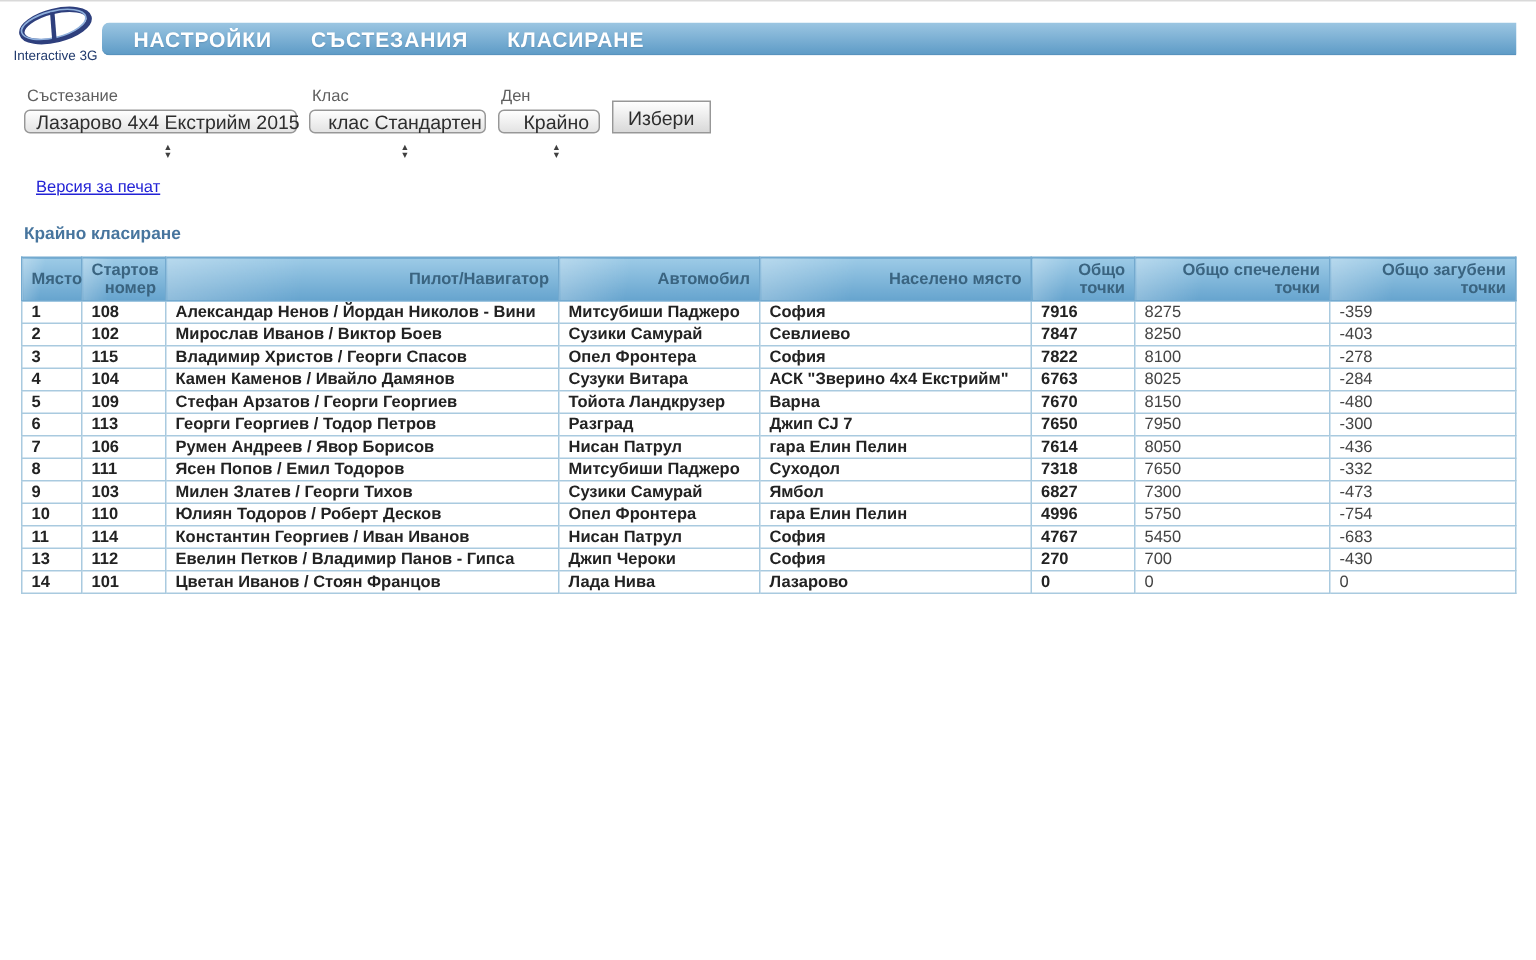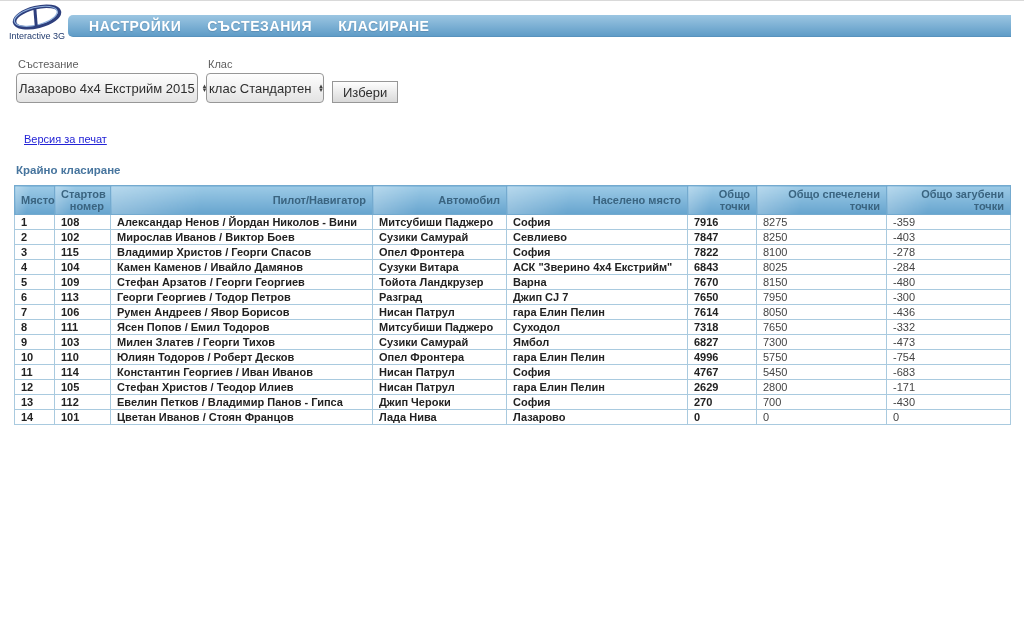--- a/index.html
+++ b/index.html
@@ -26,24 +26,24 @@
   }
   .nav-item{
     color:#ffffff;font-weight:bold;font-size:14px;letter-spacing:.6px;
     padding:0 13px;cursor:pointer;text-decoration:none;white-space:nowrap;
     text-shadow:0 1px 1px rgba(60,100,140,.35);
   }
   .filters{margin:18px 0 0 16px;display:flex;align-items:flex-end;gap:8px;}
   .filter-group{display:flex;flex-direction:column;}
   .filter-label{font-size:11px;color:#5f5f5f;margin:0 0 3px 2px;}
   .select{
-    height:30px;border:1px solid #979797;border-radius:4px;
+    height:16px;border:1px solid #979797;border-radius:4px;
     background:linear-gradient(#fefefe,#e3e3e3);
-    display:inline-flex;align-items:center;padding:0 6px 0 2px;
-    font-size:13px;color:#2e2e2e;gap:8px;cursor:default;
+    display:inline-flex;align-items:center;padding:0 6px 0 16px;
+    font-size:13px;color:#2e2e2e;gap:8px;cursor:default;flex-direction:column;
   }
   .select-value{flex:1;white-space:nowrap;}
   .sel-competition{width:182px;}
   .sel-class{width:118px;}
   .spin{display:flex;flex-direction:column;align-items:center;font-size:7px;line-height:4.5px;color:#3f3f3f;}
   .btn{
     height:22px;border:1px solid #979797;border-radius:0;
     background:linear-gradient(#fefefe,#d9d9d9);
     font-size:13px;color:#2e2e2e;padding:0 10px;cursor:pointer;
     font-family:"Liberation Sans","DejaVu Sans",sans-serif;
@@ -100,20 +100,30 @@
       <span class="spin">
           <span>▴</span>
           <span>▾</span>
         </span>
     </div>
   </div>
   <div class="filter-group">
     <label class="filter-label">Клас</label>
     <div class="select sel-class" role="combobox">
       <span class="select-value">клас Стандартен</span>
+      <span class="spin">
+          <span>▴</span>
+          <span>▾</span>
+        </span>
+    </div>
+  </div>
+  <div class="filter-group">
+    <label class="filter-label">Ден</label>
+    <div class="select" role="combobox">
+      <span class="select-value">Крайно</span>
       <span class="spin">
           <span>▴</span>
           <span>▾</span>
         </span>
     </div>
   </div>
   <button class="btn">Избери</button>
 </div>
 
 <a class="print-link">Версия за печат</a>
@@ -173,21 +183,21 @@
         <td class="bold">7822</td>
         <td class="dim">8100</td>
         <td class="dim">-278</td>
       </tr>
       <tr>
         <td class="bold">4</td>
         <td class="bold">104</td>
         <td class="bold">Камен Каменов / Ивайло Дамянов</td>
         <td class="bold">Сузуки Витара</td>
         <td class="bold">АСК "Зверино 4x4 Екстрийм"</td>
-        <td class="bold">6843</td>
+        <td class="bold">6763</td>
         <td class="dim">8025</td>
         <td class="dim">-284</td>
       </tr>
       <tr>
         <td class="bold">5</td>
         <td class="bold">109</td>
         <td class="bold">Стефан Арзатов / Георги Георгиев</td>
         <td class="bold">Тойота Ландкрузер</td>
         <td class="bold">Варна</td>
         <td class="bold">7670</td>
@@ -248,30 +258,20 @@
         <td class="bold">11</td>
         <td class="bold">114</td>
         <td class="bold">Константин Георгиев / Иван Иванов</td>
         <td class="bold">Нисан Патрул</td>
         <td class="bold">София</td>
         <td class="bold">4767</td>
         <td class="dim">5450</td>
         <td class="dim">-683</td>
       </tr>
       <tr>
-        <td class="bold">12</td>
-        <td class="bold">105</td>
-        <td class="bold">Стефан Христов / Теодор Илиев</td>
-        <td class="bold">Нисан Патрул</td>
-        <td class="bold">гара Елин Пелин</td>
-        <td class="bold">2629</td>
-        <td class="dim">2800</td>
-        <td class="dim">-171</td>
-      </tr>
-      <tr>
         <td class="bold">13</td>
         <td class="bold">112</td>
         <td class="bold">Евелин Петков / Владимир Панов - Гипса</td>
         <td class="bold">Джип Чероки</td>
         <td class="bold">София</td>
         <td class="bold">270</td>
         <td class="dim">700</td>
         <td class="dim">-430</td>
       </tr>
       <tr>

